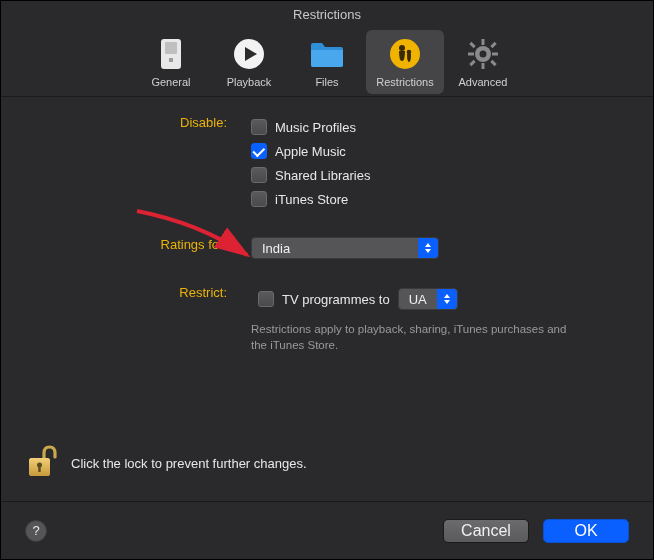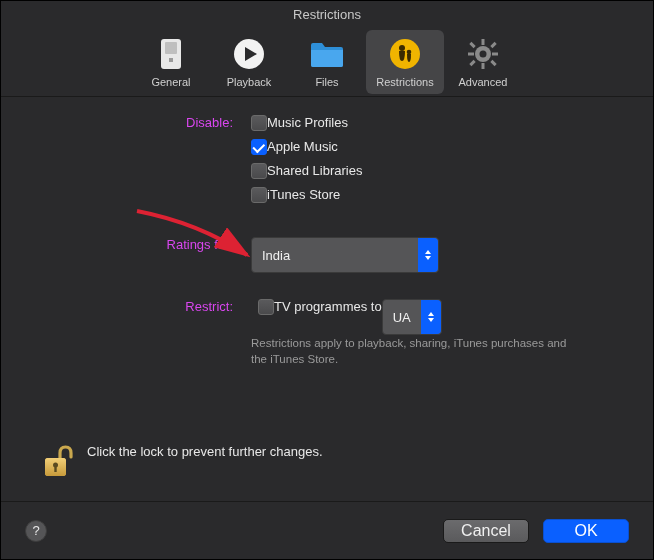--- a/index.html
+++ b/index.html
@@ -41,47 +41,47 @@
     }
     .toolbar-item .label { font-size: 11px; color: #d0d0d0; margin-top: 2px; white-space: nowrap;}
     .content {
       padding: 18px 40px 10px 40px;
       position: relative;
     }
     .row { display: flex; align-items: flex-start; margin-bottom: 6px; }
     .row .label-col {
       width: 210px;
       text-align: right;
-      padding-right: 18px;
+      padding-right: 24px;
       padding-top: 0;
-      color: #d946ef;
+      color: #eab308;
     }
     .row .field-col { flex: 1; }
     .chk-line {
-      display: flex; align-items: flex-start; gap: 0; height: 24px;
+      display: flex; align-items: center; gap: 8px; height: 24px;
     }
     .chk {
       width: 16px; height: 16px;
       border-radius: 3px;
       border: 1px solid #6a6a6a;
       background: linear-gradient(#5a5a5c,#4a4a4c);
       display: inline-flex; align-items: center; justify-content: center;
       flex-shrink: 0;
     }
     .chk.checked { background: #0a60ff; border-color: #0a60ff; }
     .chk.checked::after {
       content: ""; width: 9px; height: 5px;
       border-left: 2px solid #fff; border-bottom: 2px solid #fff;
       transform: rotate(-45deg) translate(0px,-1px);
     }
     .popup {
       background: #555557;
       border: 1px solid #3a3a3a;
       border-radius: 4px;
-      height: 36px;
+      height: 22px;
       display: inline-flex; align-items: center;
       padding: 0 26px 0 10px;
       color: #f0f0f0;
       position: relative;
       min-width: 60px;
     }
     .popup.wide { min-width: 188px; }
     .popup .arrows {
       position: absolute; right: 0; top: 0; bottom: 0; width: 20px;
       background: #0a60ff;
@@ -92,22 +92,22 @@
       content: ""; width: 0; height: 0; border-left: 3px solid transparent; border-right: 3px solid transparent;
     }
     .popup .arrows::before { border-bottom: 4px solid #fff; margin-bottom: 2px; }
     .popup .arrows::after  { border-top: 4px solid #fff; }
     .section-gap { height: 20px; }
     .note {
       color: #9a9a9a; font-size: 11.5px; line-height: 1.4; margin-top: 8px; max-width: 320px;
     }
     .lock-row {
       position: absolute;
-      left: 40px; bottom: 76px;
-      display: flex; gap: 14px;
+      left: 24px; bottom: 76px;
+      display: flex; align-items: center; gap: 14px;
     }
     .bottom-bar {
       position: absolute; left: 0; right: 0; bottom: 0;
       height: 58px;
       border-top: 1px solid #1a1a1a;
       display: flex; align-items: center; justify-content: flex-end;
       padding: 0 24px; gap: 14px;
     }
     .help-btn {
       position: absolute; left: 24px;

